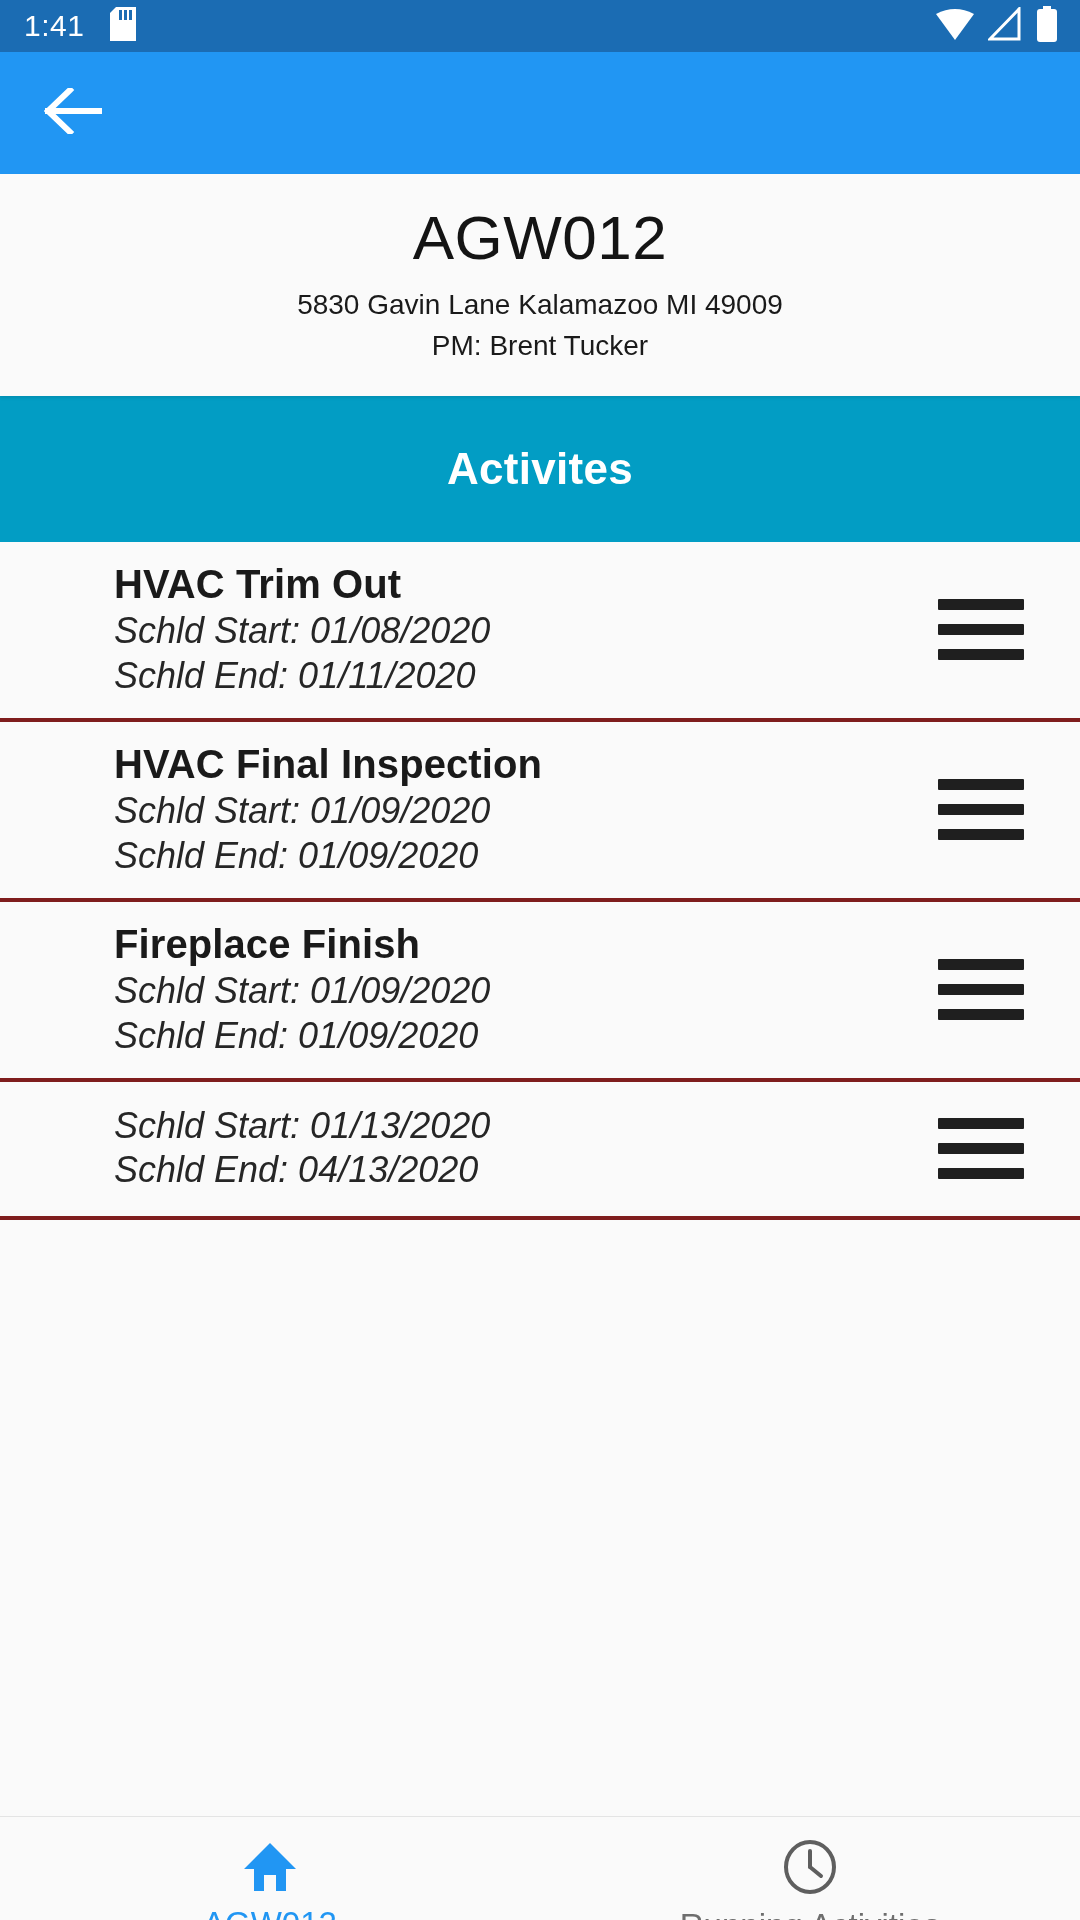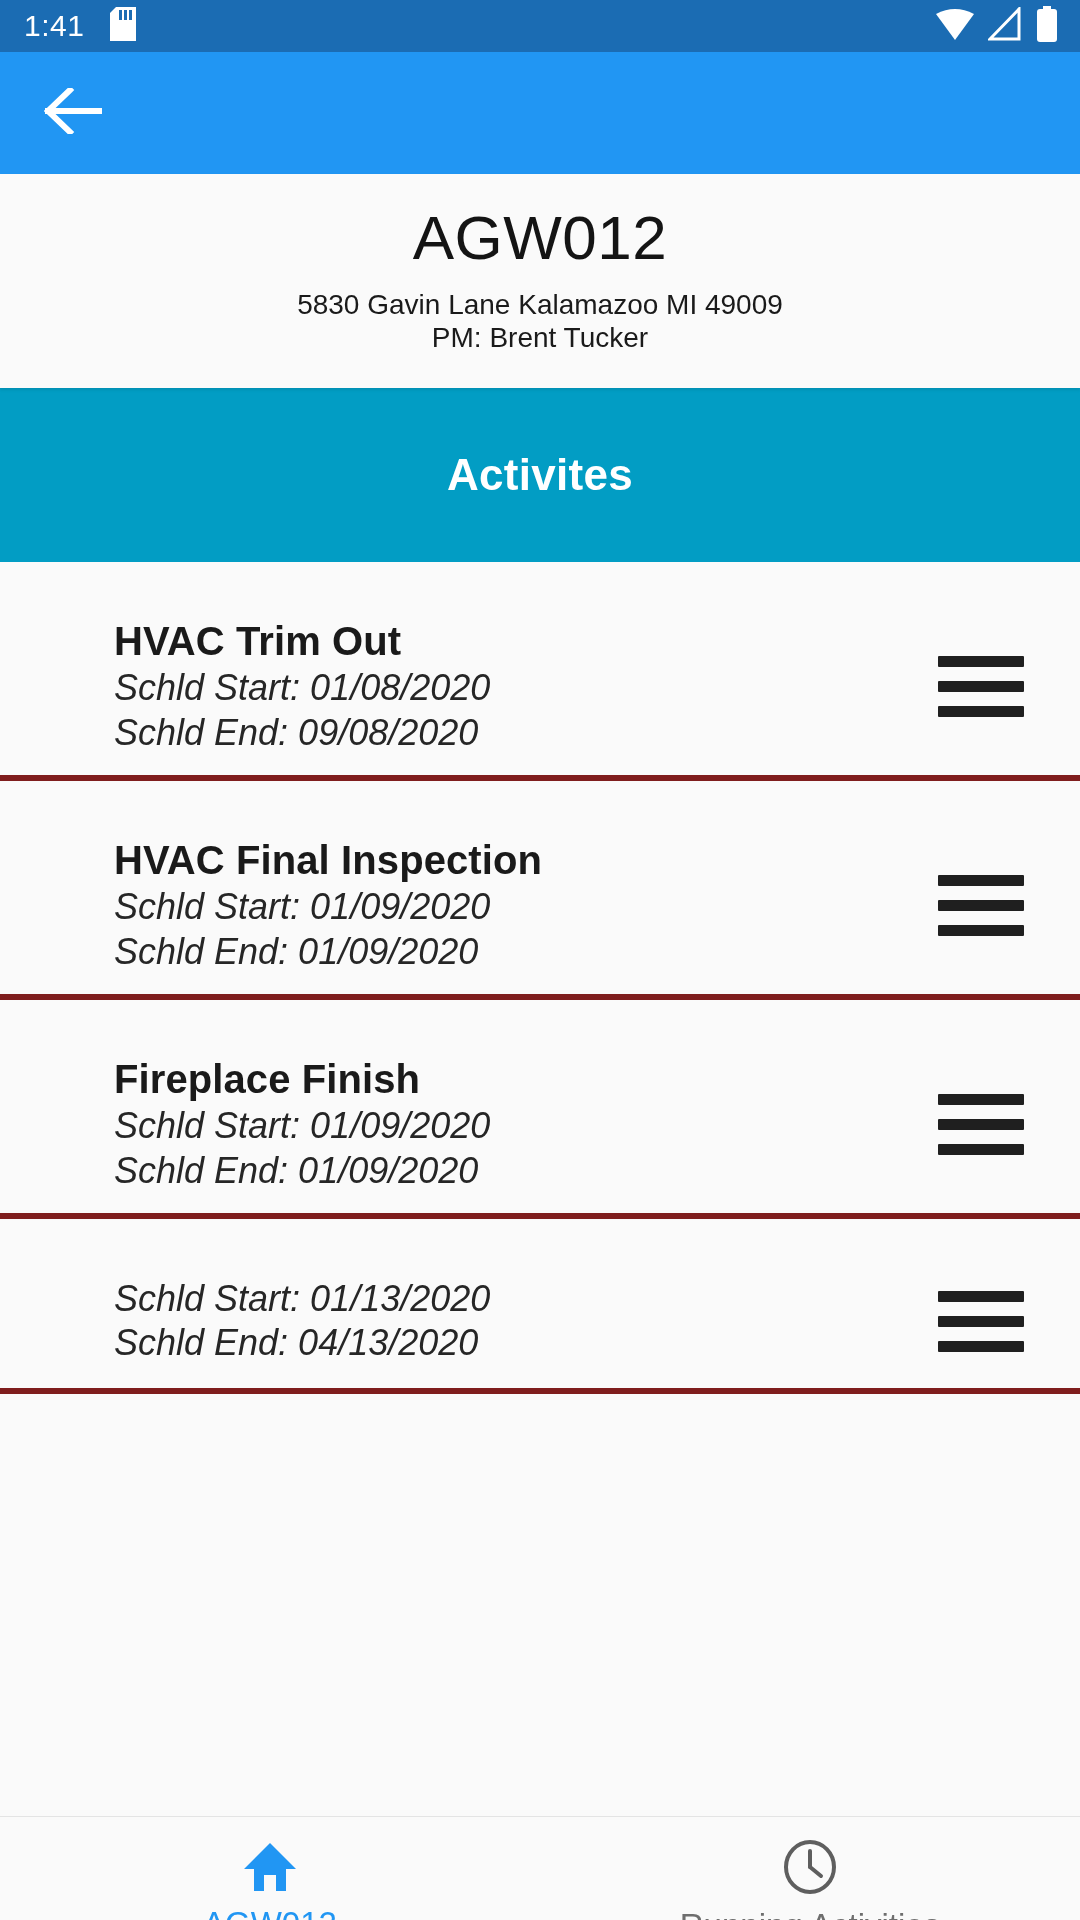--- a/index.html
+++ b/index.html
@@ -57,21 +57,21 @@
     font-size:28px;
     color:#1a1a1a;
     line-height:1.16;
     margin-top:16px;
     font-weight:400;
   }
 
   
   .section-banner {
     background:#029dc4;
-    height:174px;
+    height:146px;
     display:flex;
     align-items:center;
     justify-content:center;
   }
   .section-banner-label {
     color:#ffffff;
     font-size:44px;
     font-weight:700;
     letter-spacing:0.3px;
   }
@@ -80,23 +80,22 @@
   .activity-list {
     background:#fafafa;
     flex:1 1 auto;
     overflow:hidden;
   }
   .activity-row {
     display:flex;
     align-items:center;
     justify-content:space-between;
     padding:18px 56px 20px 114px;
-    border-bottom:6px solid #7f1d1d;
+    border-bottom:4px solid #7f1d1d;
     min-height:138px;
-    margin-top:37px;
   }
   .activity-text { flex:1 1 auto; }
   .activity-name {
     font-size:40px;
     font-weight:700;
     color:#1a1a1a;
     line-height:1.22;
     letter-spacing:0.1px;
   }
   .activity-meta {
@@ -198,34 +197,34 @@
       </svg>
     </span>
   </div>
 </div>
 
 <div class="content-col">
 
   <div class="project-header">
     <div class="project-title">AGW012</div>
     <div class="project-sub">5830 Gavin Lane Kalamazoo MI 49009</div>
-    <div class="project-sub" style="margin-top:0">PM: Brent Tucker</div>
+    <div class="project-sub" style="margin-top:8px">PM: Brent Tucker</div>
   </div>
 
   <div class="section-banner">
     <span class="section-banner-label">Activites</span>
   </div>
 
   <div class="activity-list">
 
     <div class="activity-row">
       <div class="activity-text">
         <div class="activity-name">HVAC Trim Out</div>
         <div class="activity-meta">Schld Start: 01/08/2020</div>
-        <div class="activity-meta">Schld End: 09/08/2020</div>
+        <div class="activity-meta">Schld End: 01/11/2020</div>
       </div>
       <div class="drag-handle">
         <span></span>
           <span></span>
           <span></span>
       </div>
     </div>
 
     <div class="activity-row">
       <div class="activity-text">

